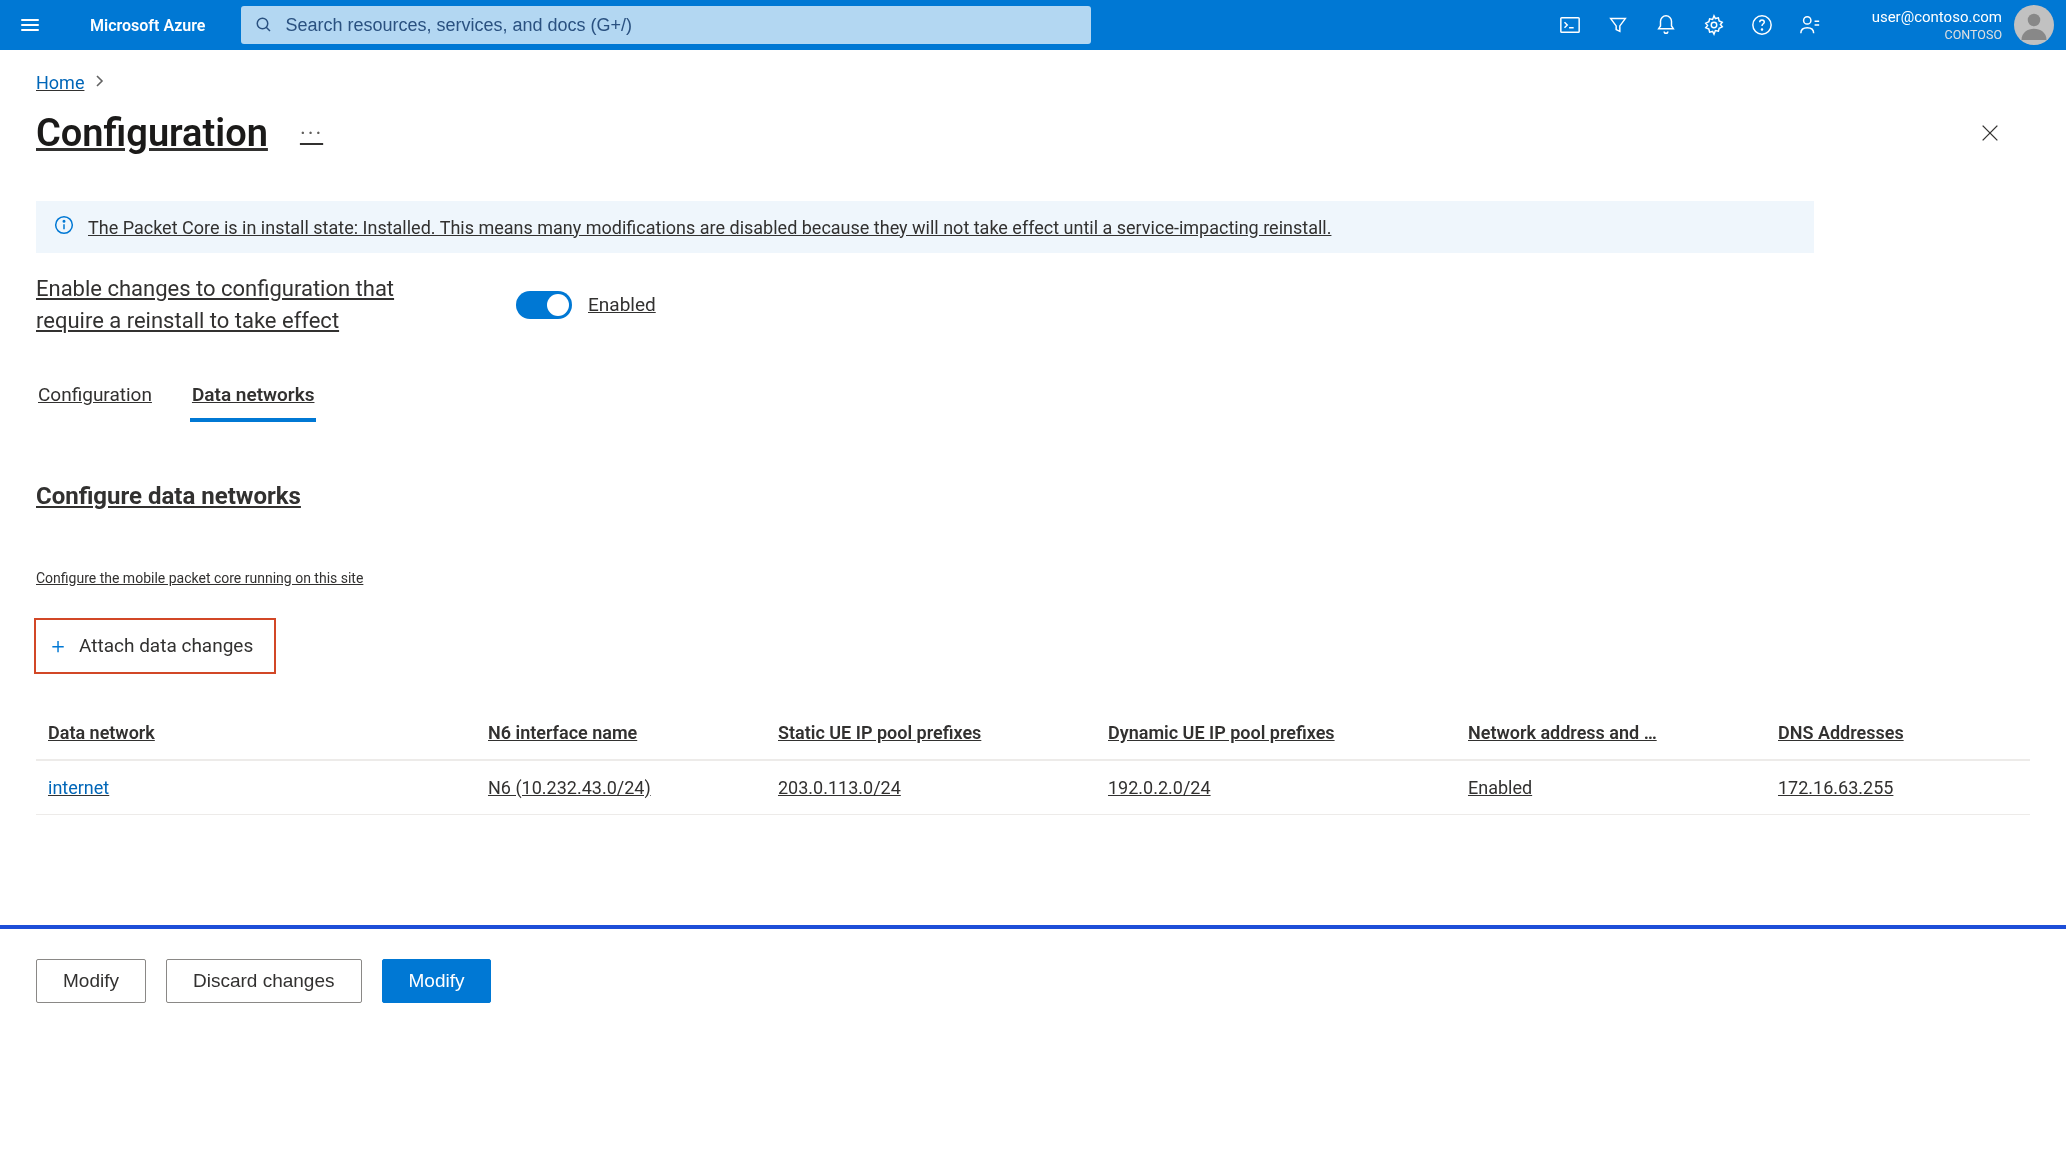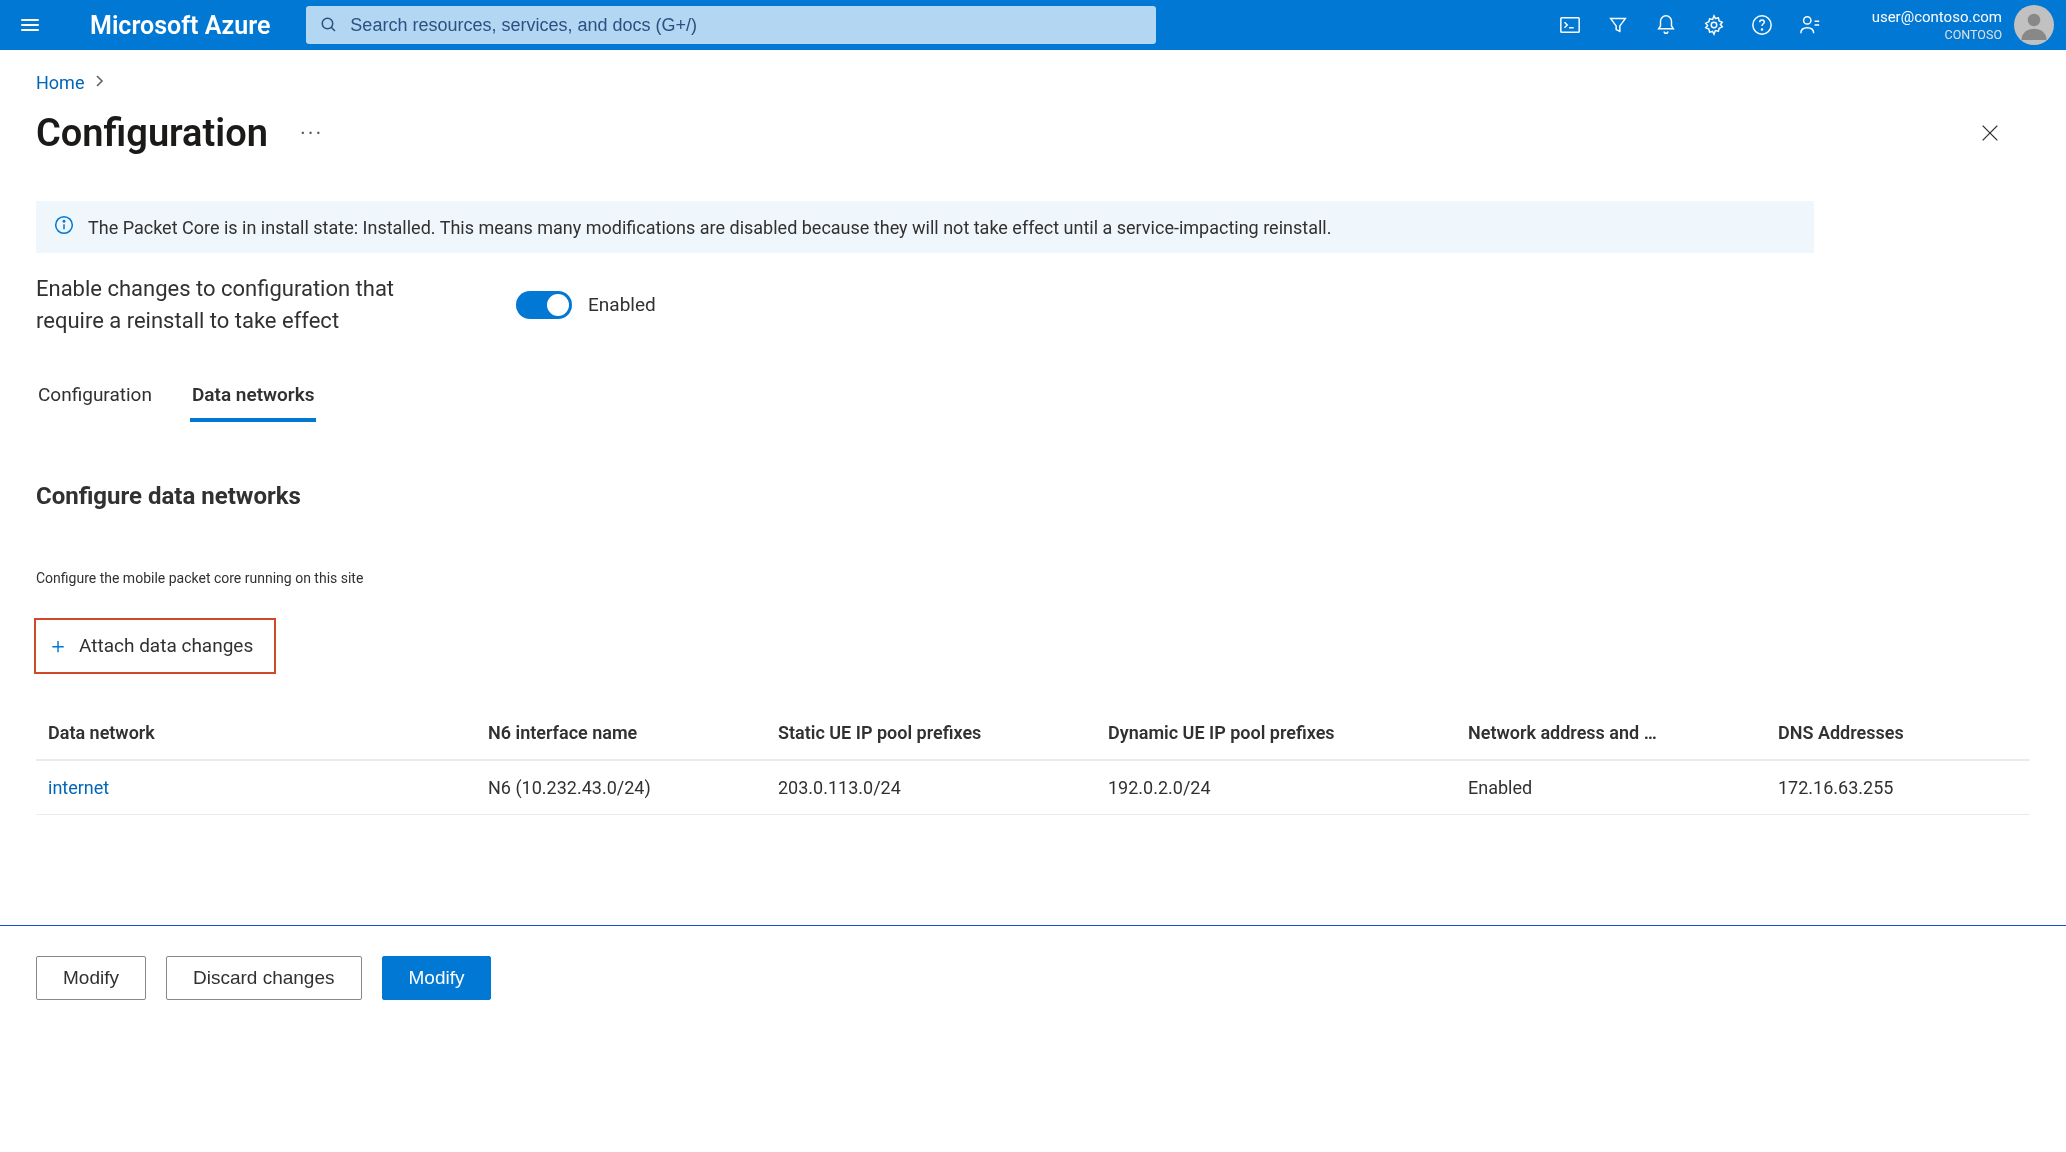--- a/index.html
+++ b/index.html
@@ -15,21 +15,21 @@
     display: flex;
     align-items: center;
     height: 50px;
     background: #0078d4;
     color: #fff;
     padding: 0 12px;
     gap: 14px;
   }
   .hamburger-btn { width: 36px; height: 36px; display:flex;align-items:center;justify-content:center; cursor:pointer;}
   .hamburger-icon div { width:18px; height:2px; background:#fff; margin:3px 0; border-radius:1px;}
-  .brand { font-size: 25px; font-weight:600; padding: 0 22px 0 28px; cursor:pointer;}
+  .brand { font-size: 16px; font-weight:600; padding: 0 22px 0 28px; cursor:pointer;}
   .search-wrap {
     flex: 0 0 auto;
     width: 850px;
     height: 38px;
     background: #b3d7f2;
     border-radius: 3px;
     display:flex;
     align-items:center;
     padding: 0 14px;
     color:#14396a;
@@ -46,21 +46,21 @@
   .top-icons .ticon { width:48px; height:50px; display:flex; align-items:center; justify-content:center; cursor:pointer;}
   .top-icons svg { stroke:#fff; fill:none; }
   .account-block{ display:flex; align-items:center; gap:12px; padding-left:24px; cursor:pointer;}
   .account-text{ text-align:right; line-height:1.25;}
   .account-email{ font-size:15px; }
   .account-org{ font-size:12.5px; color:#e0e0e0;}
   .avatar{ width:40px;height:40px;border-radius:50%; background:#c1c1c1; display:flex;align-items:center;justify-content:center; overflow:hidden;}
   .avatar svg{ width: 30px; height:30px;}
 
   
-  .page { padding: 22px 36px 0 36px; }
+  .page { padding: 22px 36px 0 36px; text-decoration: underline; }
   .breadcrumb { display:flex; align-items:center; gap:10px; font-size:18px; }
   .breadcrumb a { color:#0066b8; text-decoration:none; cursor:pointer;}
   .chev { color:#636363; font-size:14px;}
   .title-row{ display:flex; align-items:center; margin-top:18px; }
   .page-title{ font-size:38px; font-weight:600; color:#1b1a19;}
   .more-btn{ margin-left:24px; font-size:22px; color:#605e5c; letter-spacing:2px; cursor:pointer; padding:4px 8px;}
   .close-btn{ margin-left:auto; margin-right:18px; width:44px;height:44px; display:flex;align-items:center;justify-content:center; cursor:pointer;}
   .close-btn svg{ stroke:#323130; }
 
   .info-banner{
@@ -112,21 +112,21 @@
   }
   .thead{ font-weight:600; font-size:18px; border-bottom:1px solid #e1dfdd; border-top:1px solid #e1dfdd00;}
   .thead{ border-top:none; border-bottom:2px solid #edebe9;}
   .trow{ border-bottom:1px solid #edebe9; font-size:18px;}
   .trow a{ color:#0066b8; text-decoration:none; cursor:pointer;}
   .th-trunc{ white-space:nowrap; overflow:hidden; text-overflow:clip;}
 
   .footer{
     position:relative;
     margin-top:110px;
-    border-top:1px solid #1d4ed8;
+    border-top:4px solid #1d4ed8;
     padding: 30px 36px;
     display:flex; gap:20px;
   }
   .btn{
     font-size:19px; padding:10px 26px; border-radius:2px; cursor:pointer;
     border:1px solid #8a8886; background:#fff; color:#323130;
   }
   .btn.primary{ background:#0078d4; border-color:#0078d4; color:#fff;}
 </style>
 </head>

